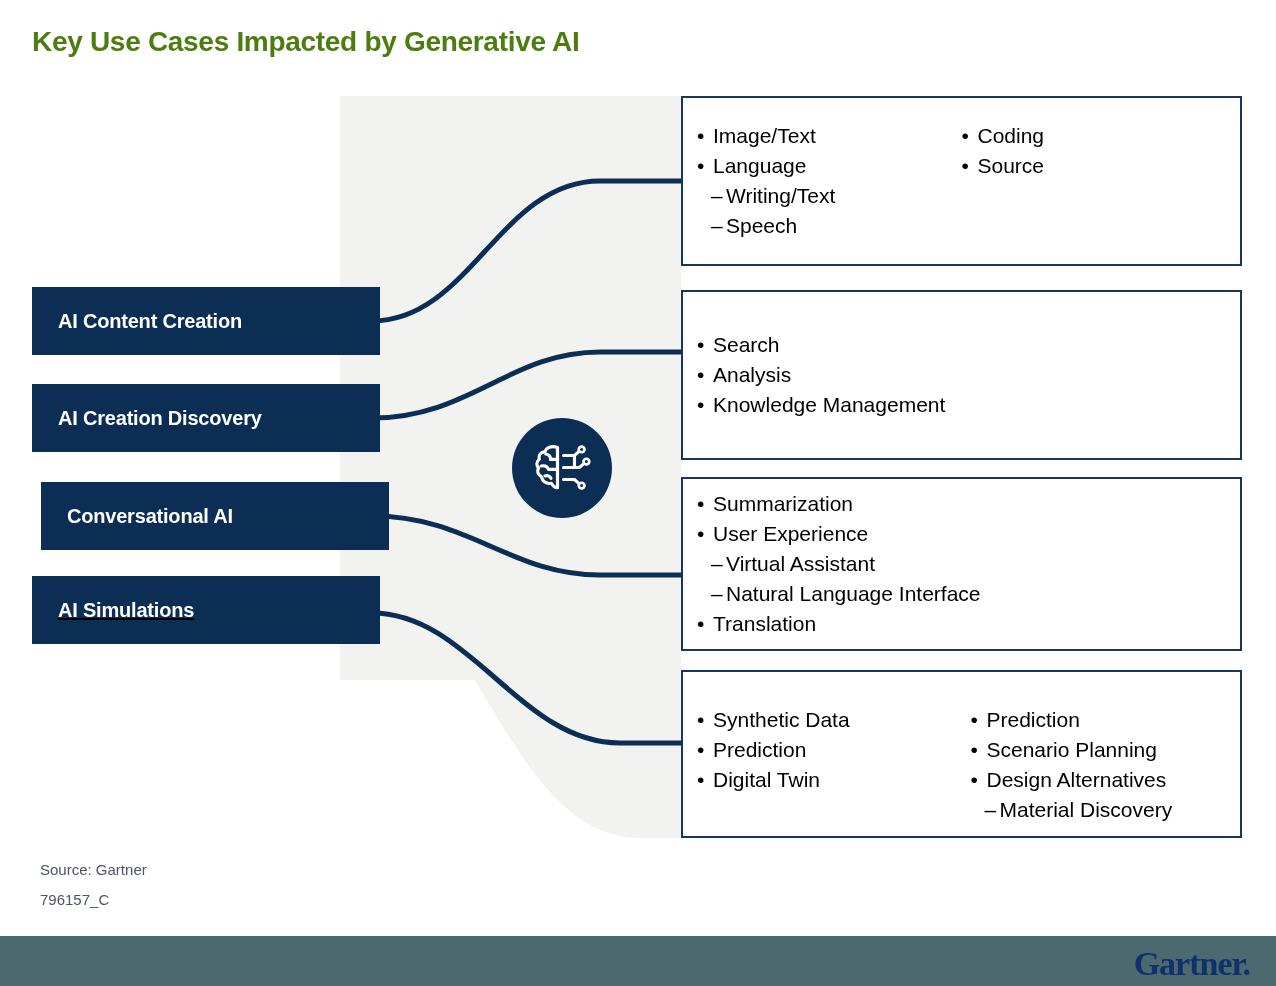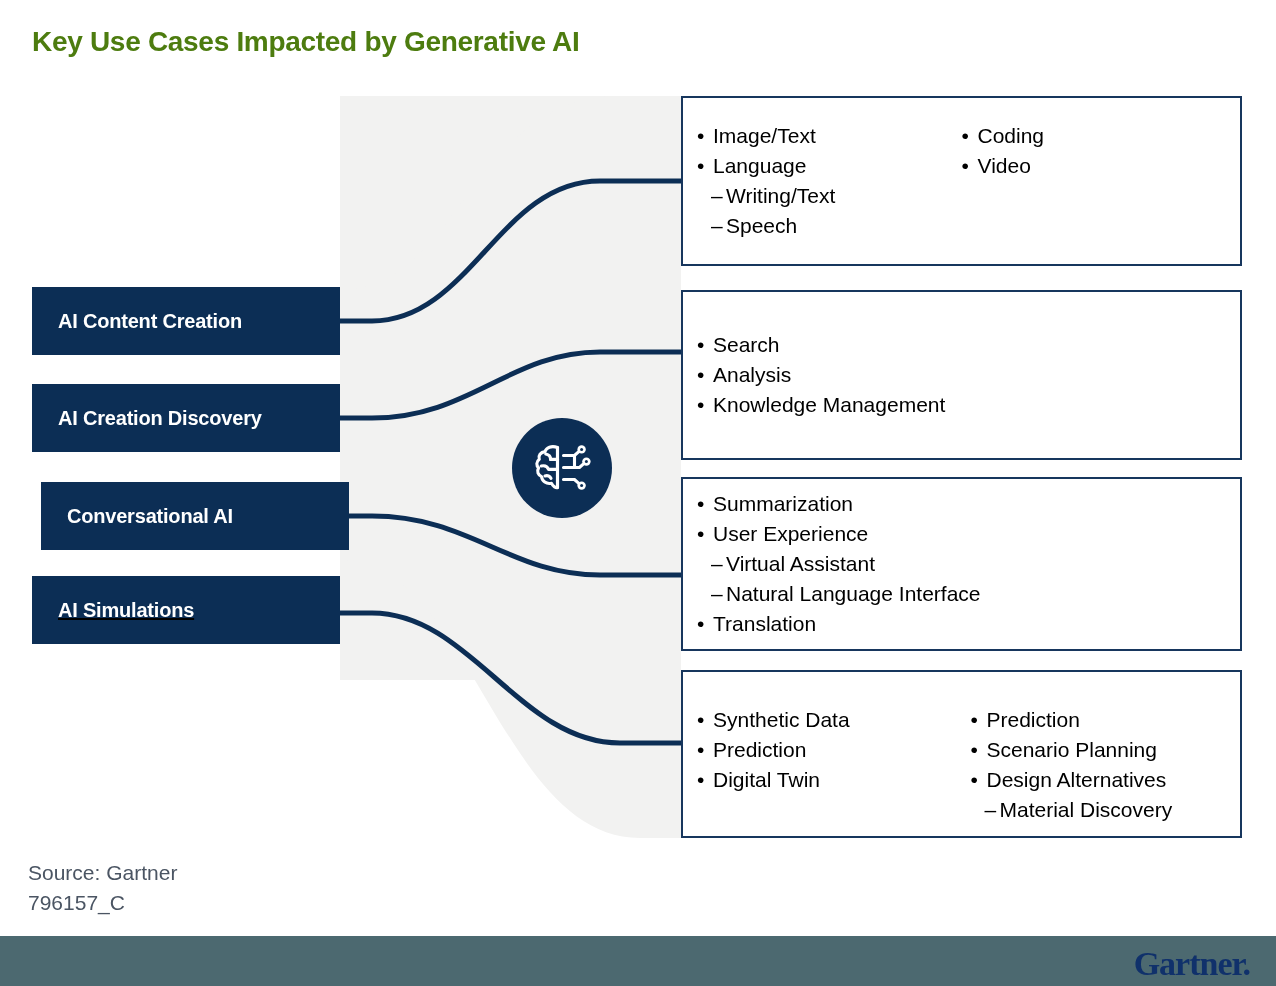--- a/index.html
+++ b/index.html
@@ -38,21 +38,21 @@
     top: 0;
     width: 1276px;
     height: 986px;
     pointer-events: none;
   }
 
   
   .category-box {
     position: absolute;
     left: 32px;
-    width: 308px;
+    width: 348px;
     height: 68px;
     background: #0C2E55;
     display: flex;
     align-items: center;
     box-sizing: border-box;
     padding-left: 26px;
   }
   .category-label {
     color: #ffffff;
     font-size: 20px;
@@ -114,22 +114,22 @@
   .bullet-line.sub {
     padding-left: 14px;
   }
   .bullet-line.sub .marker {
     width: 15px;
   }
 
   
   .footnote {
     position: absolute;
-    left: 28px;
-    font-size: 21px;
+    left: 40px;
+    font-size: 15px;
     color: #4B5563;
     white-space: nowrap;
     text-align: right;
   }
   #source-line { top: 861px; }
   #docid-line  { top: 891px; }
 
   
   #bottom-bar {
     position: absolute;
@@ -261,21 +261,21 @@
             <span>Speech</span>
           </div>
       </div>
       <div class="usecase-col col-b" style="align-self:flex-start;">
         <div class="bullet-line">
             <span class="marker">•</span>
             <span>Coding</span>
           </div>
         <div class="bullet-line">
             <span class="marker">•</span>
-            <span>Video</span>
+            <span>Source</span>
           </div>
       </div>
     </div>
   </div>
 
   <div class="usecase-box" style="top:290px; height:170px;">
     <div class="usecase-cols">
       <div class="usecase-col col-a">
         <div class="bullet-line">
             <span class="marker">•</span>

